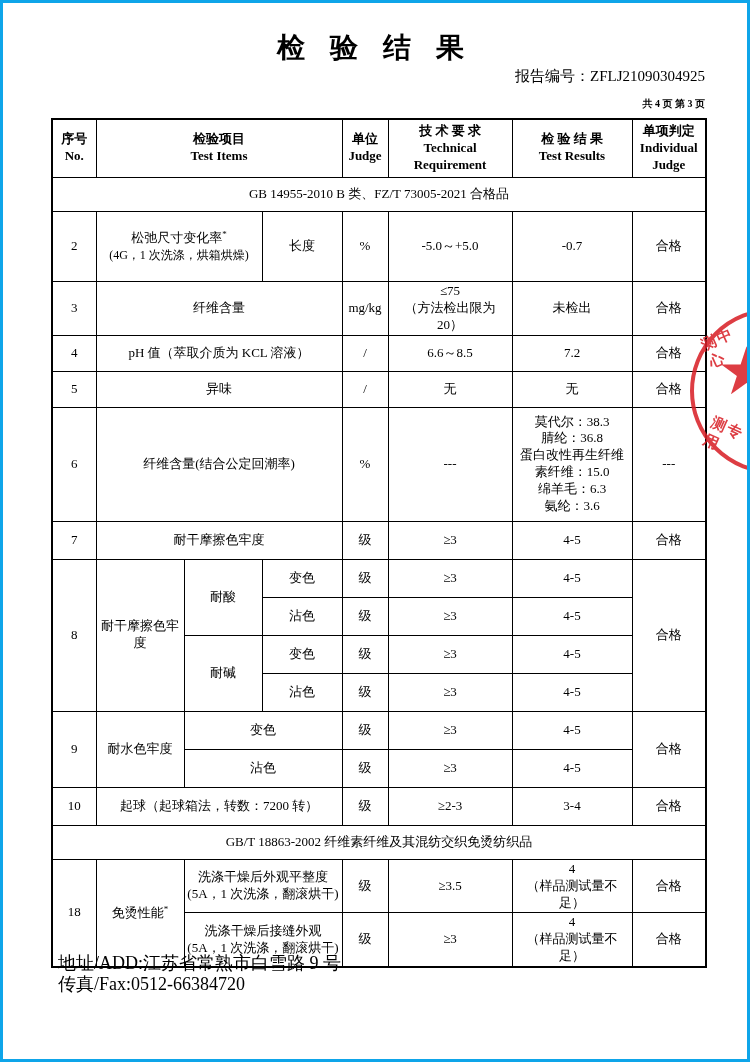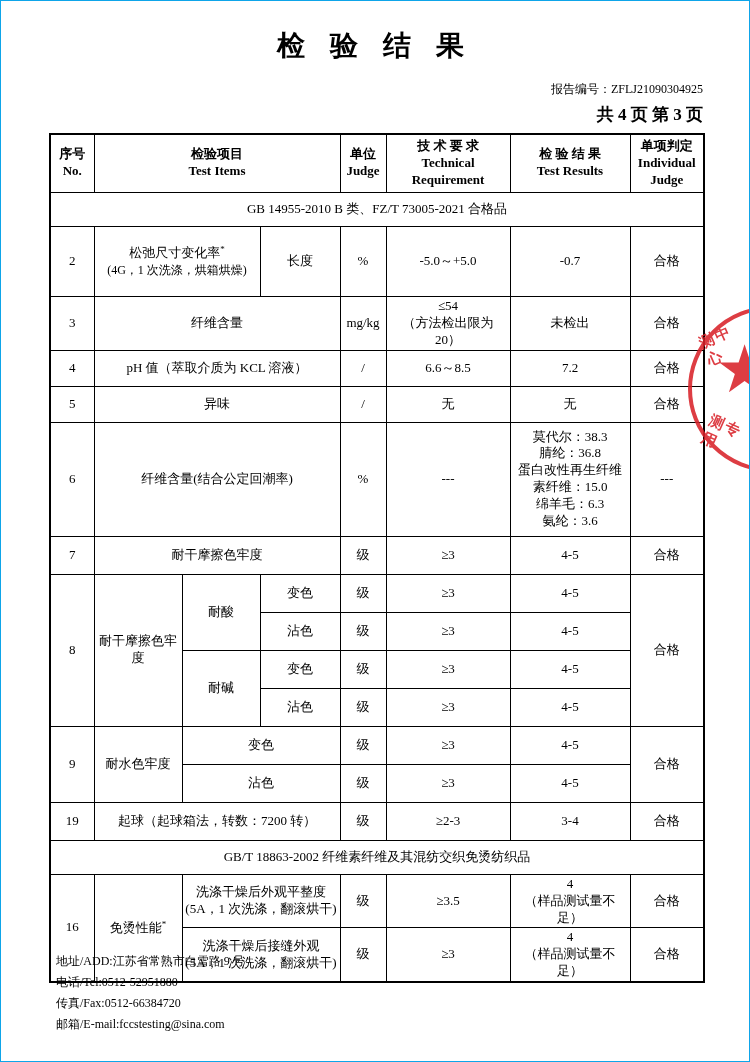--- a/index.html
+++ b/index.html
@@ -1,46 +1,46 @@
 <!DOCTYPE html>
 <html lang="zh"><head>
 <meta charset="utf-8">
 <style>
   html,body { margin:0; padding:0; background:#fff; }
   .page {
     position:relative; width:750px; height:1062px; margin:0 auto;
     background:#fff; color:#000; overflow:hidden; box-sizing:border-box;
-    border:1px solid #0ea5e9;
+    border:3px solid #0ea5e9;
     font-family:"Liberation Serif","DejaVu Serif",serif;
   }
   .title {
     padding-top:26px; text-align:center;
     font-size:28px; font-weight:bold; letter-spacing:9px;
   }
   .meta { width:702px; text-align:right; }
-  .report-no { margin-top:16px; font-size:12px; }
-  .page-info { margin-top:5px; font-size:17px; font-weight:bold; }
+  .report-no { margin-top:0; font-size:15px; }
+  .page-info { margin-top:11px; font-size:10px; font-weight:bold; }
 
   table.report {
     border-collapse:collapse; table-layout:fixed;
     margin:7px 0 0 48px; width:654px; border:2px solid #000;
   }
   table.report td {
     border:1px solid #000; text-align:center; vertical-align:middle;
     font-size:13px; line-height:1.3; padding:1px 2px;
     white-space:pre-line; overflow:hidden;
   }
   tr.hdr td { font-weight:bold; }
   .small { font-size:12px; }
   sup { font-size:9px; }
 
   .h58{height:58px} .h36{height:36px} .h46{height:46px} .h40{height:40px}
   .h114{height:114px} .h38{height:38px} .h48{height:48px} .h34{height:34px}
 
-  .footer { position:absolute; left:55px; top:950px; font-size:12px; line-height:21px; }
+  .footer { position:absolute; left:55px; top:950px; font-size:18px; line-height:21px; }
 
   .seal { position:absolute; left:0; top:0; width:750px; height:1062px; pointer-events:none; opacity:.88; }
   .seal-circle {
     position:absolute; left:687px; top:305px; width:158px; height:158px;
     border:4px solid currentColor; border-radius:50%;
   }
   .seal-star {
     position:absolute; left:714px; top:336px; font-size:66px; line-height:1;
     font-family:"DejaVu Sans",sans-serif;
   }
@@ -104,21 +104,21 @@
       <td>%</td>
       <td>-5.0～+5.0</td>
       <td>-0.7</td>
       <td>合格</td>
     </tr>
 
     <tr class="h40">
       <td>3</td>
       <td colspan="3">纤维含量</td>
       <td>mg/kg</td>
-      <td class="small">≤54
+      <td class="small">≤75
 （方法检出限为 20）</td>
       <td>未检出</td>
       <td>合格</td>
     </tr>
 
     <tr class="h36">
       <td>4</td>
       <td colspan="3">pH 值（萃取介质为 KCL 溶液）</td>
       <td>/</td>
       <td>6.6～8.5</td>
@@ -198,34 +198,34 @@
       <td rowspan="2">合格</td>
     </tr>
     <tr class="h38">
       <td colspan="2">沾色</td>
       <td>级</td>
       <td>≥3</td>
       <td>4-5</td>
     </tr>
 
     <tr class="h38">
-      <td>19</td>
+      <td>10</td>
       <td colspan="3">起球（起球箱法，转数：7200 转）</td>
       <td>级</td>
       <td>≥2-3</td>
       <td>3-4</td>
       <td>合格</td>
     </tr>
 
     <tr class="h34">
       <td colspan="8">GB/T 18863-2002 纤维素纤维及其混纺交织免烫纺织品</td>
     </tr>
 
     <tr class="h48">
-      <td rowspan="2">16</td>
+      <td rowspan="2">18</td>
       <td rowspan="2"><span>免烫性能</span><sup>*</sup></td>
       <td colspan="2" class="small">洗涤干燥后外观平整度
 (5A，1 次洗涤，翻滚烘干)</td>
       <td>级</td>
       <td>≥3.5</td>
       <td class="small">4
 （样品测试量不足）</td>
       <td>合格</td>
     </tr>
     <tr class="h48">
@@ -235,23 +235,21 @@
       <td>≥3</td>
       <td class="small">4
 （样品测试量不足）</td>
       <td>合格</td>
     </tr>
   </tbody>
     </table>
 
   <div class="footer">
     <div>地址/ADD:江苏省常熟市白雪路 9 号</div>
-    <div>电话/Tel:0512-52951880</div>
     <div>传真/Fax:0512-66384720</div>
-    <div>邮箱/E-mail:fccstesting@sina.com</div>
   </div>
 
   <div class="seal" style="color: rgb(217, 35, 42);">
     <div class="seal-circle"></div>
     <div class="seal-star">★</div>
     <div class="seal-text seal-text-top">测中心</div>
     <div class="seal-text seal-text-bottom">测专用</div>
   </div>
 
 </div>

